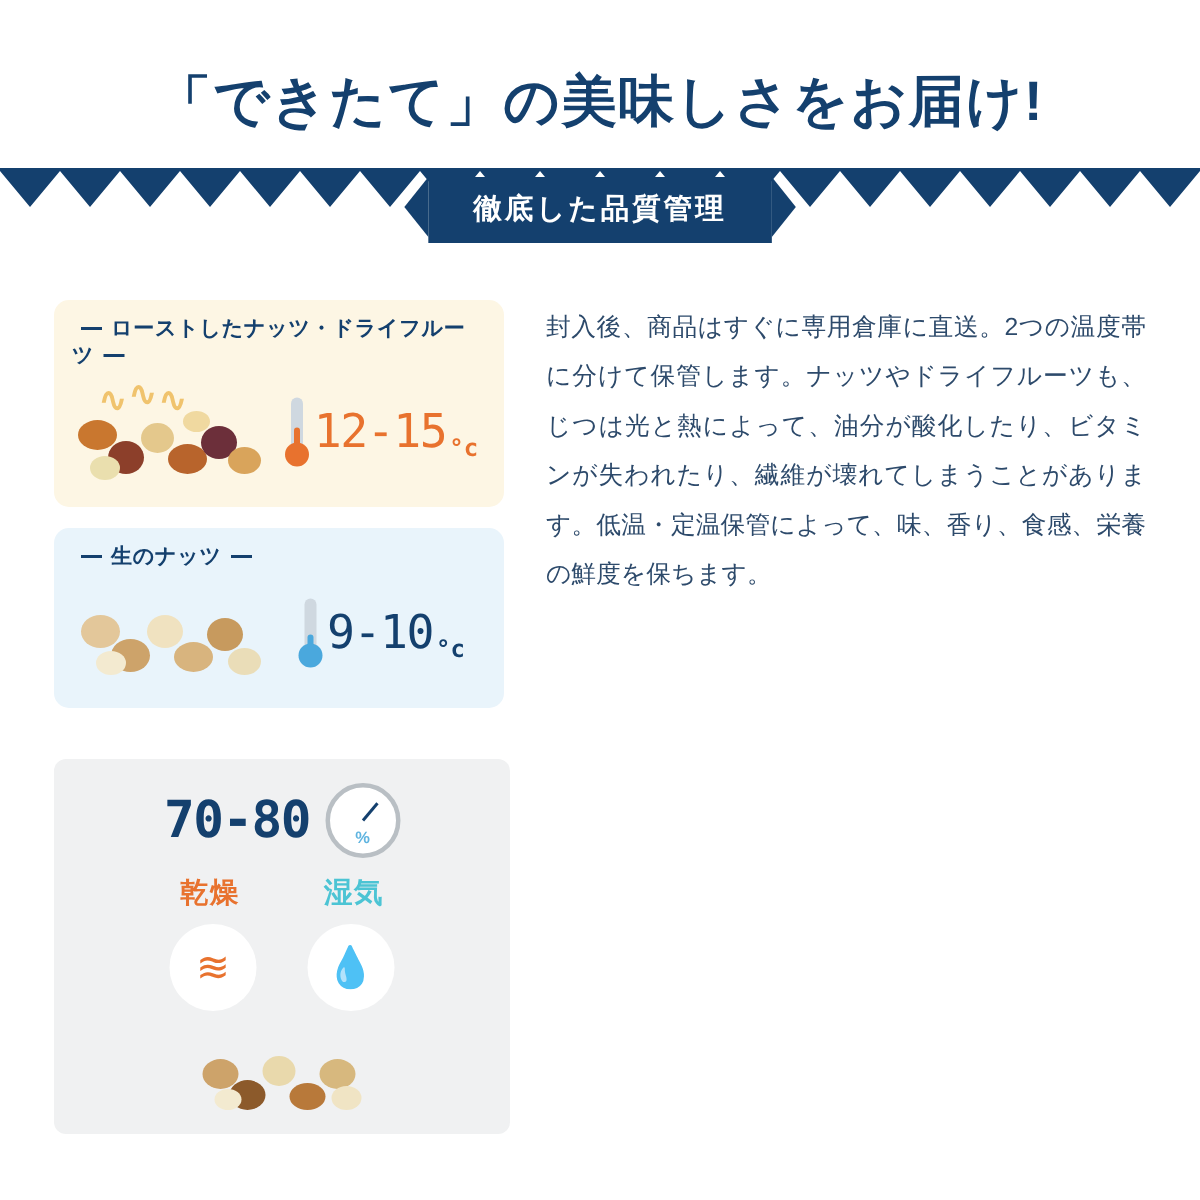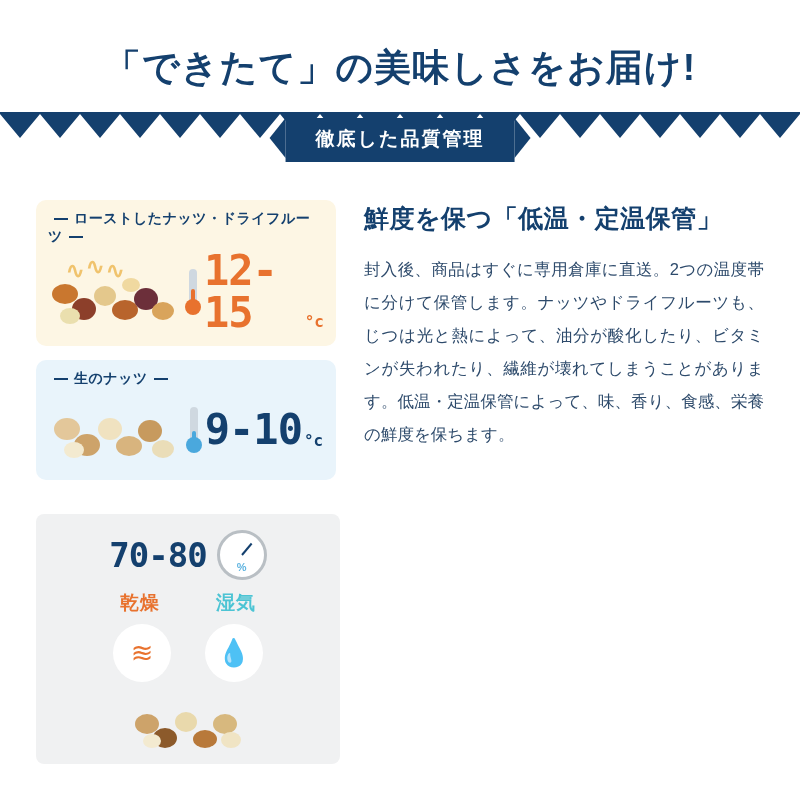--- a/index.html
+++ b/index.html
@@ -130,22 +130,22 @@
   }
   .temp-reading {
     display: flex;
     align-items: center;
     gap: 2px;
     flex: 1;
     justify-content: center;
   }
   .temp-value {
     font-family: "DejaVu Sans Mono", monospace;
-    font-size: 42px;
-    font-weight: bold;
+    font-size: 31px;
+    font-weight: normal;
     letter-spacing: -1px;
     line-height: 1;
   }
   .temp-unit {
     font-family: "DejaVu Sans Mono", monospace;
     font-size: 16px;
     font-weight: bold;
     align-self: flex-end;
     padding-bottom: 3px;
   }
@@ -362,21 +362,20 @@
               <span class="bulb"></span>
           </div>
           <span class="temp-value">9-10</span>
           <span class="temp-unit">°c</span>
         </div>
       </div>
     </div>
   </div>
 
   <div class="sec1-text">
-    <h2 class="sec1-heading">鮮度を保つ「低温・定温保管」</h2>
     <p class="body-text">封入後、商品はすぐに専用倉庫に直送。2つの温度帯に分けて保管します。ナッツやドライフルーツも、じつは光と熱によって、油分が酸化したり、ビタミンが失われたり、繊維が壊れてしまうことがあります。低温・定温保管によって、味、香り、食感、栄養の鮮度を保ちます。</p>
   </div>
 </div>
 
 <div class="section2">
 
   <div class="humidity-panel">
     <div class="hum-top">
       <span class="hum-value">70-80</span>
       <span class="gauge">

